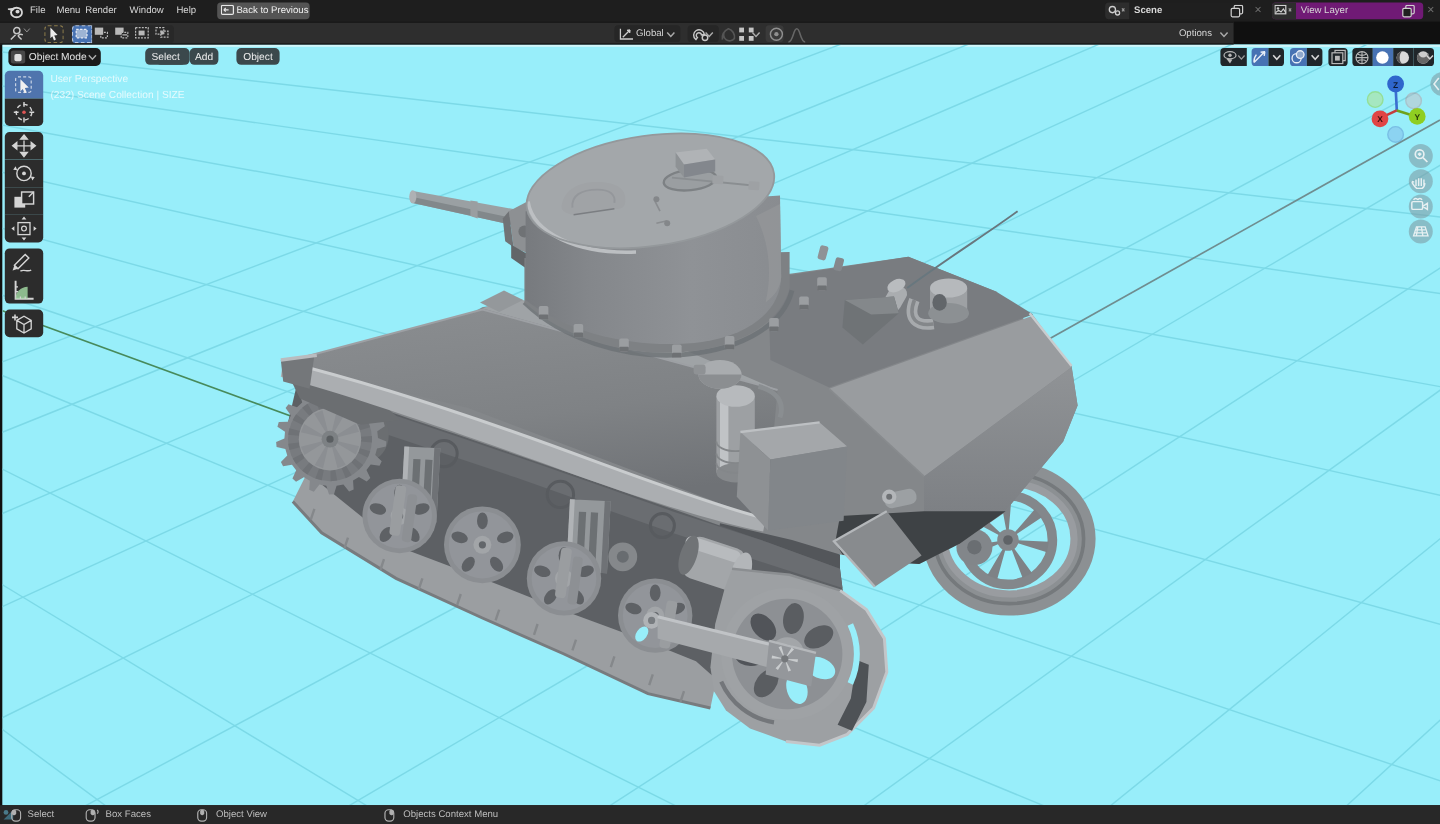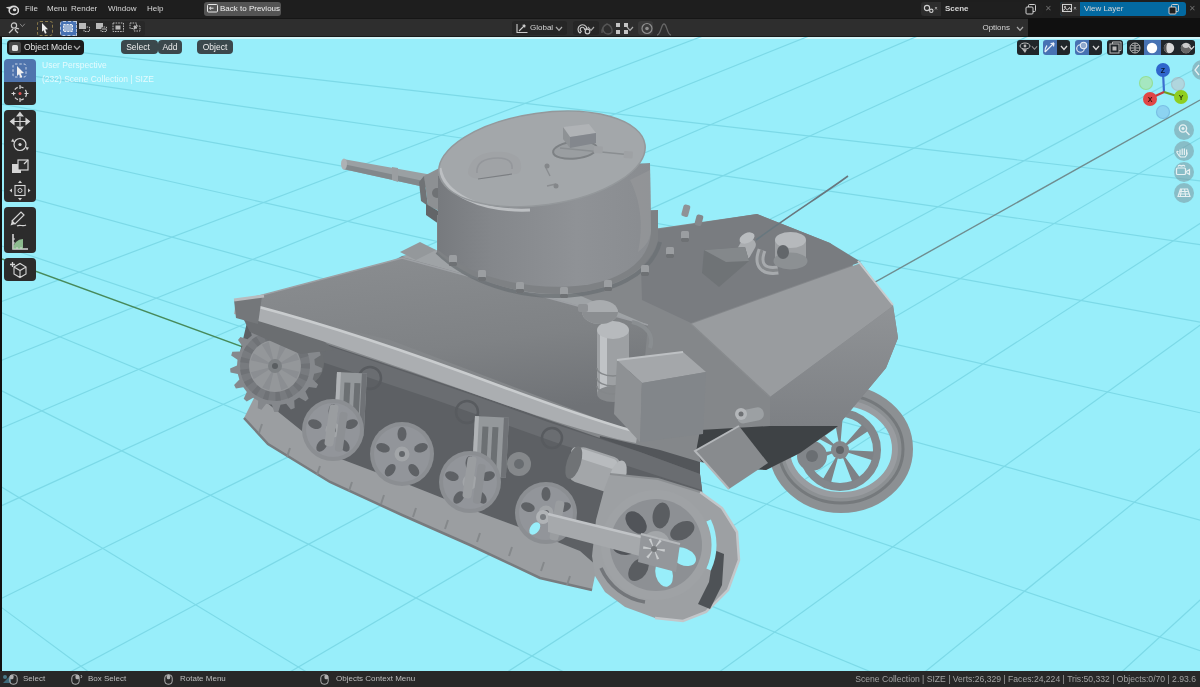--- a/index.html
+++ b/index.html
@@ -326,21 +326,21 @@
   <svg class="abs" style="left:6px;top:3px" width="13" height="13" viewBox="0 0 13 13">
     <ellipse cx="7.8" cy="7.4" rx="4.6" ry="4.0" fill="none" stroke="#d8d8d8" stroke-width="1.6"></ellipse>
     <ellipse cx="8.6" cy="6.7" rx="1.7" ry="1.5" fill="#d8d8d8"></ellipse>
     <path d="M0.6,4.6 L6.4,3.8 L4.6,5.9 Z" fill="#d8d8d8" stroke="#d8d8d8" stroke-width="0.8"></path>
   </svg>
   <div class="menu" style="left:25px">File</div>
   <div class="menu" style="left:47px">Menu</div>
   <div class="menu" style="left:71px">Render</div>
   <div class="menu" style="left:108px">Window</div>
   <div class="menu" style="left:147px">Help</div>
-  <div class="abs" style="left:181px;top:2px;width:77px;height:14px;background:#545454;border-radius:3px;color:#f0f0f0;font-size:8px;line-height:14px;margin-left:23px;">
+  <div class="abs" style="left:181px;top:2px;width:77px;height:14px;background:#545454;border-radius:3px;color:#f0f0f0;font-size:8px;line-height:14px;">
     <svg class="abs" style="left:3px;top:2px" width="11" height="10" viewBox="0 0 11 10">
         <rect x="0.5" y="0.5" width="10" height="7.5" rx="1" fill="none" stroke="#e8e8e8"></rect>
         <path d="M2.5,4.2 h4 M2.5,4.2 l1.6,-1.5 M2.5,4.2 l1.6,1.5" stroke="#e8e8e8" fill="none"></path>
       </svg>
     <span style="margin-left:16px">Back to Previous</span>
   </div>
 
   <div class="abs" style="left:921px;top:2px;width:122px;height:14px;background:#1f1f1f;border-radius:3px;">
     <div class="abs" style="left:0;top:0;width:20px;height:14px;background:#2d2d2d;border-radius:3px 0 0 3px;"></div>
     <svg class="abs" style="left:2px;top:2px" width="16" height="10" viewBox="0 0 16 10">
@@ -349,21 +349,21 @@
       <path d="M12,3 l2,2.5 m0,-2.5 l-2,2.5" stroke="#9a9a9a" stroke-width="1"></path>
     </svg>
     <div class="abs" style="left:24px;top:0;color:#d7d7d7;font-size:8px;line-height:14px;font-weight:bold;">Scene</div>
     <svg class="abs" style="left:104px;top:1.5px" width="12" height="11" viewBox="0 0 12 11">
         <rect x="3.5" y="0.5" width="7" height="7" rx="1" fill="none" stroke="#d0d0d0"></rect>
         <rect x="1" y="3" width="7" height="7" rx="1" fill="#1f1f1f" stroke="#d0d0d0"></rect>
       </svg>
   </div>
   <div class="abs" style="left:1045px;top:4px;color:#6e6e6e;font-size:8px;">✕</div>
 
-  <div class="abs" style="left:1060px;top:2px;width:126px;height:14px;background:#0369a1;border-radius:3px;">
+  <div class="abs" style="left:1060px;top:2px;width:126px;height:14px;background:#701a75;border-radius:3px;">
     <div class="abs" style="left:0;top:0;width:20px;height:14px;background:#2d2d2d;border-radius:3px 0 0 3px;"></div>
     <svg class="abs" style="left:2px;top:2px" width="16" height="10" viewBox="0 0 16 10">
       <rect x="0.5" y="0.5" width="9" height="7" fill="none" stroke="#cfcfcf"></rect>
       <circle cx="3" cy="3" r="1" fill="#cfcfcf"></circle>
         <path d="M1,6.5 l2.5,-2 l2,1.5 l2,-2.5 l2,3" stroke="#cfcfcf" fill="none"></path>
       <path d="M12,3 l2,2.5 m0,-2.5 l-2,2.5" stroke="#9a9a9a" stroke-width="1"></path>
     </svg>
     <div class="abs" style="left:24px;top:0;color:#d7d7d7;font-size:8px;line-height:14px;">View Layer</div>
     <svg class="abs" style="left:108px;top:1.5px" width="12" height="11" viewBox="0 0 12 11">
         <rect x="3.5" y="0.5" width="7" height="7" rx="1" fill="none" stroke="#d0d0d0"></rect>
@@ -616,25 +616,24 @@
   <svg class="abs" style="left:9px;top:2.5px" width="9" height="11" viewBox="0 0 9 11">
       <rect x="0.8" y="0.8" width="7.4" height="9.4" rx="3" fill="none" stroke="#b0b0b0"></rect>
       <rect x="0.8" y="0.8" width="3.7" height="4.5" rx="1.5" fill="#b0b0b0"></rect>
     </svg>
   <div class="sb" style="left:23px">Select</div>
   <svg class="abs" style="left:71px;top:2.5px" width="12" height="11" viewBox="0 0 12 11">
       <rect x="0.8" y="0.8" width="7.4" height="9.4" rx="3" fill="none" stroke="#b0b0b0"></rect>
       <rect x="4.5" y="0.8" width="3.7" height="4.5" rx="1.5" fill="#b0b0b0"></rect>
       <path d="M10,1 q1.5,1.5 0,3" stroke="#b0b0b0" fill="none"></path>
     </svg>
-  <div class="sb" style="left:88px">Box Select</div>
+  <div class="sb" style="left:88px">Box Faces</div>
   <svg class="abs" style="left:164px;top:2.5px" width="9" height="11" viewBox="0 0 9 11">
       <rect x="0.8" y="0.8" width="7.4" height="9.4" rx="3" fill="none" stroke="#b0b0b0"></rect>
       <rect x="2.8" y="0.8" width="3.4" height="4.5" rx="1.5" fill="#b0b0b0"></rect>
     </svg>
-  <div class="sb" style="left:180px">Rotate Menu</div>
+  <div class="sb" style="left:180px">Object View</div>
   <svg class="abs" style="left:320px;top:2.5px" width="9" height="11" viewBox="0 0 9 11">
       <rect x="0.8" y="0.8" width="7.4" height="9.4" rx="3" fill="none" stroke="#b0b0b0"></rect>
       <rect x="4.5" y="0.8" width="3.7" height="4.5" rx="1.5" fill="#b0b0b0"></rect>
     </svg>
   <div class="sb" style="left:336px">Objects Context Menu</div>
-  <div class="sb" style="right:4px;color:#a2a2a2;font-size:8.6px;">Scene Collection&nbsp;|&nbsp;SIZE&nbsp;|&nbsp;Verts:26,329&nbsp;|&nbsp;Faces:24,224&nbsp;|&nbsp;Tris:50,332&nbsp;|&nbsp;Objects:0/70&nbsp;|&nbsp;2.93.6</div>
 </div>
 
 </body></html>

